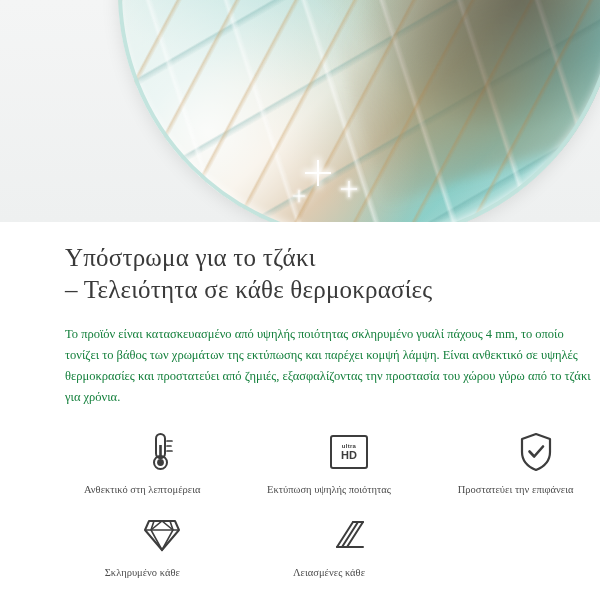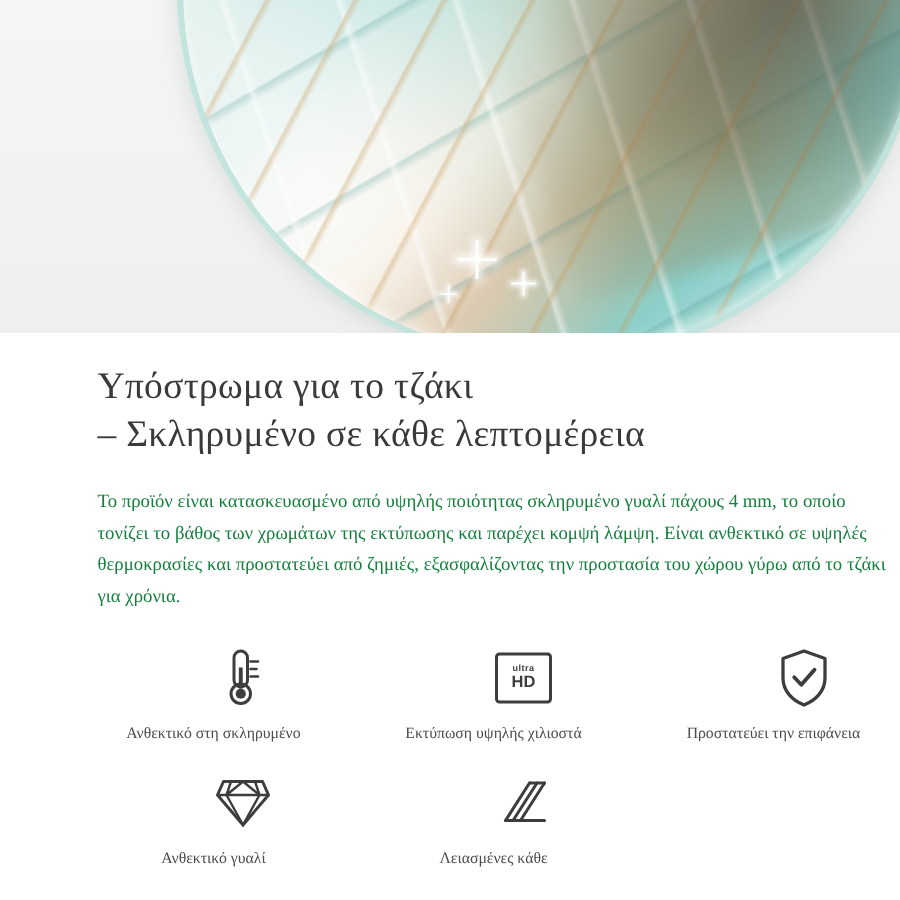--- a/index.html
+++ b/index.html
@@ -228,50 +228,50 @@
     <div class="glass-rim"></div>
     <div class="sparkle s1"></div>
     <div class="sparkle s2"></div>
     <div class="sparkle s3"></div>
   </div>
 
   <div class="content">
 
     <h1 class="title">
       <span>Υπόστρωμα για το τζάκι</span>
-      <span class="line2">– Σκληρυμένο σε κάθε λεπτομέρεια</span>
+      <span class="line2">– Τελειότητα σε κάθε θερμοκρασίες</span>
     </h1>
 
     <p class="paragraph">Το προϊόν είναι κατασκευασμένο από υψηλής ποιότητας σκληρυμένο γυαλί πάχους 4 mm, το οποίο τονίζει το βάθος των χρωμάτων της εκτύπωσης και παρέχει κομψή λάμψη. Είναι ανθεκτικό σε υψηλές θερμοκρασίες και προστατεύει από ζημιές, εξασφαλίζοντας την προστασία του χώρου γύρω από το τζάκι για χρόνια.</p>
 
     <div class="features">
 
       <div class="feature">
         <div class="feature-icon">
           <svg width="40" height="42" viewBox="0 0 40 42" fill="none" aria-hidden="true">
             <rect x="14" y="3" width="9" height="24" rx="4.5" stroke="#3d3d3d" stroke-width="2"></rect>
             <circle cx="18.5" cy="31.5" r="6.5" stroke="#3d3d3d" stroke-width="2"></circle>
             <circle cx="18.5" cy="31.5" r="3.4" fill="#3d3d3d"></circle>
             <rect x="17.2" y="14" width="2.6" height="14" fill="#3d3d3d"></rect>
             <line x1="25" y1="10" x2="30" y2="10" stroke="#3d3d3d" stroke-width="1.7" stroke-linecap="round"></line>
             <line x1="25" y1="15" x2="29" y2="15" stroke="#3d3d3d" stroke-width="1.7" stroke-linecap="round"></line>
             <line x1="25" y1="20" x2="30" y2="20" stroke="#3d3d3d" stroke-width="1.7" stroke-linecap="round"></line>
           </svg>
         </div>
-        <div class="feature-label">Ανθεκτικό στη σκληρυμένο</div>
+        <div class="feature-label">Ανθεκτικό στη λεπτομέρεια</div>
       </div>
 
       <div class="feature">
         <div class="feature-icon">
           <div class="hd-badge">
             <span class="u">ultra</span>
             <span class="hd">HD</span>
           </div>
         </div>
-        <div class="feature-label">Εκτύπωση υψηλής χιλιοστά</div>
+        <div class="feature-label">Εκτύπωση υψηλής ποιότητας</div>
       </div>
 
       <div class="feature">
         <div class="feature-icon">
           <svg width="40" height="42" viewBox="0 0 40 42" fill="none" aria-hidden="true">
             <path d="M20 3 L34 8 V21 C34 30 27.5 36 20 39 C12.5 36 6 30 6 21 V8 Z" stroke="#3d3d3d" stroke-width="2.2" stroke-linejoin="round" fill="none"></path>
             <path d="M13.5 20.5 L18.2 25.5 L27 15.5" stroke="#3d3d3d" stroke-width="2.6" stroke-linecap="round" stroke-linejoin="round" fill="none"></path>
           </svg>
         </div>
         <div class="feature-label">Προστατεύει την επιφάνεια</div>
@@ -279,21 +279,21 @@
 
       <div class="feature">
         <div class="feature-icon">
           <svg width="42" height="38" viewBox="0 0 42 38" fill="none" aria-hidden="true">
             <path d="M8 5 H34 L38 14 L21 34 L4 14 Z" stroke="#3d3d3d" stroke-width="2" stroke-linejoin="round" fill="none"></path>
             <path d="M4 14 H38" stroke="#3d3d3d" stroke-width="1.6"></path>
             <path d="M13 5 L10 14 L21 34 L32 14 L29 5" stroke="#3d3d3d" stroke-width="1.6" fill="none"></path>
             <path d="M10 14 L21 5 L32 14" stroke="#3d3d3d" stroke-width="1.6" fill="none"></path>
           </svg>
         </div>
-        <div class="feature-label">Ανθεκτικό γυαλί</div>
+        <div class="feature-label">Σκληρυμένο κάθε</div>
       </div>
 
       <div class="feature">
         <div class="feature-icon">
           <svg width="40" height="38" viewBox="0 0 40 38" fill="none" aria-hidden="true">
             <path d="M8 31 L24 6" stroke="#3d3d3d" stroke-width="2" stroke-linecap="round"></path>
             <path d="M13 31 L29 6" stroke="#3d3d3d" stroke-width="2" stroke-linecap="round"></path>
             <path d="M18 31 L34 6" stroke="#3d3d3d" stroke-width="2" stroke-linecap="round"></path>
             <path d="M8 31 H34" stroke="#3d3d3d" stroke-width="2" stroke-linecap="round"></path>
             <path d="M24 6 H34" stroke="#3d3d3d" stroke-width="2" stroke-linecap="round"></path>

